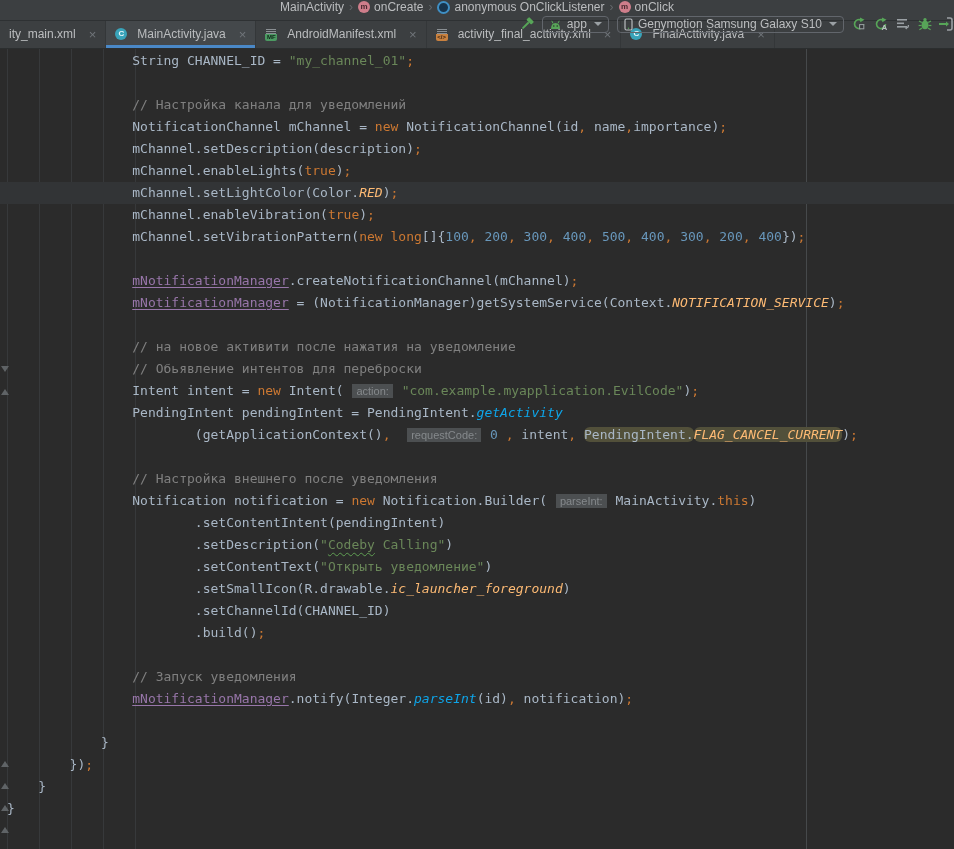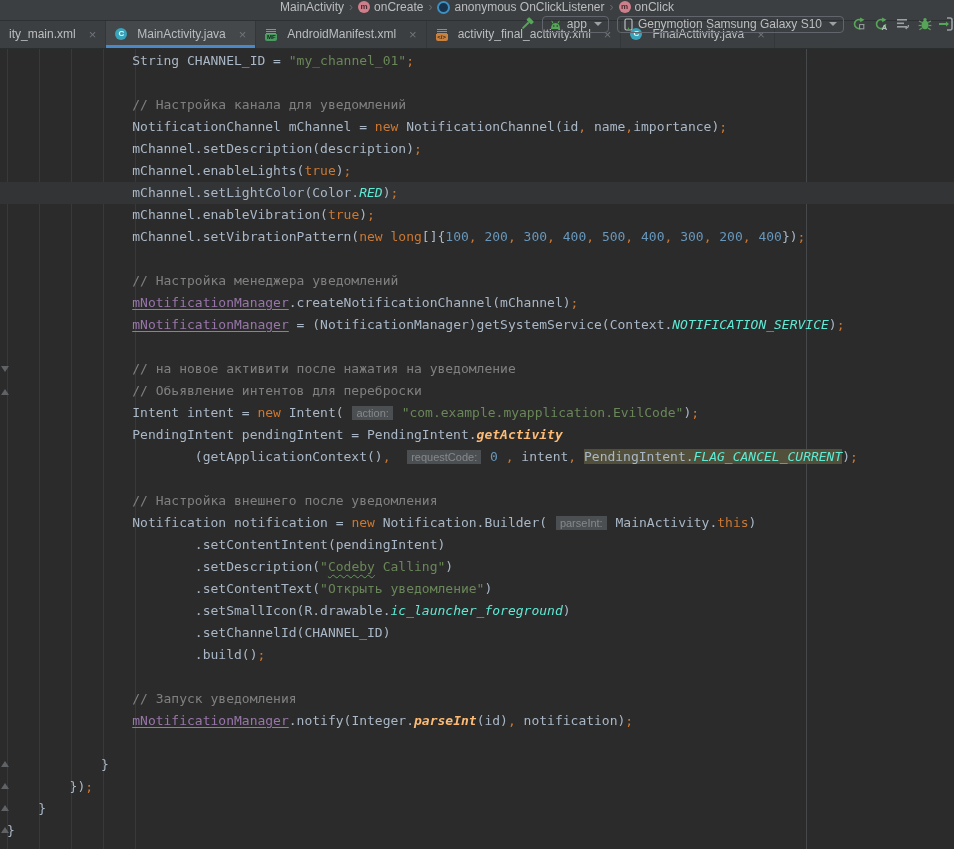--- a/index.html
+++ b/index.html
@@ -44,25 +44,25 @@
   .editor{position:absolute;top:48px;left:0;right:0;bottom:0;background:#2b2b2b;overflow:hidden;cursor:text;}
   .guide{position:absolute;top:0;bottom:0;width:1px;background:#37393b;z-index:0;}
   .margin-line{position:absolute;top:0;bottom:0;width:1px;background:#46494b;z-index:0;}
   .code{position:absolute;top:2px;left:0;right:0;font-family:"DejaVu Sans Mono",monospace;
         font-size:13px;z-index:1;}
   .code-line{height:22px;line-height:22px;white-space:pre;padding-left:7px;}
   .code-line.current{background:#323436;}
   .t-p{color:#a9b7c6}.t-k{color:#cc7832}.t-s{color:#6a8759}.t-n{color:#6897bb}
   .t-c{color:#808080}.t-x{color:#cc7832}
   .t-f{color:#9876aa;text-decoration:underline;text-underline-offset:2px;}
-  .t-i{color:#5eead4;font-style:italic;}
-  .t-m{color:#fdba74;font-style:italic;font-weight:bold;}
+  .t-i{color:#fdba74;font-style:italic;}
+  .t-m{color:#0ea5e9;font-style:italic;}
   .t-h{background:#4c4f51;color:#85898c;font-family:"Liberation Sans",sans-serif;font-size:11px;
        border-radius:0;padding:1px 4px;margin:0 1px;}
-  .t-bg{background:#52503a;}
+  .t-bg{background:#52503a;border-radius:6px;}
   .t-sq{text-decoration-line:underline;text-decoration-style:wavy;text-decoration-color:#5f9e53;
         text-decoration-thickness:1px;text-underline-offset:3px;}
   .fold{position:absolute;left:1px;width:0;height:0;z-index:2;}
   .fold-up{border-left:4px solid transparent;border-right:4px solid transparent;border-bottom:6px solid #5f6366;}
   .fold-down{border-left:4px solid transparent;border-right:4px solid transparent;border-top:6px solid #5f6366;}
 </style>
 </head>
 <body>
 
 <div class="toolbar">
@@ -217,21 +217,20 @@
       <div class="code-line"><span class="t-p">                String CHANNEL_ID = </span><span class="t-s">"my_channel_01"</span><span class="t-x">;</span></div>
       <div class="code-line">&nbsp;</div>
       <div class="code-line"><span class="t-c">                // Настройка канала для уведомлений</span></div>
       <div class="code-line"><span class="t-p">                NotificationChannel mChannel = </span><span class="t-k">new</span><span class="t-p"> NotificationChannel(id</span><span class="t-x">,</span><span class="t-p"> name</span><span class="t-x">,</span><span class="t-p">importance)</span><span class="t-x">;</span></div>
       <div class="code-line"><span class="t-p">                mChannel.setDescription(description)</span><span class="t-x">;</span></div>
       <div class="code-line"><span class="t-p">                mChannel.enableLights(</span><span class="t-k">true</span><span class="t-p">)</span><span class="t-x">;</span></div>
       <div class="code-line current"><span class="t-p">                mChannel.setLightColor(Color.</span><span class="t-i">RED</span><span class="t-p">)</span><span class="t-x">;</span></div>
       <div class="code-line"><span class="t-p">                mChannel.enableVibration(</span><span class="t-k">true</span><span class="t-p">)</span><span class="t-x">;</span></div>
       <div class="code-line"><span class="t-p">                mChannel.setVibrationPattern(</span><span class="t-k">new</span><span class="t-p"> </span><span class="t-k">long</span><span class="t-p">[]{</span><span class="t-n">100</span><span class="t-x">,</span><span class="t-p"> </span><span class="t-n">200</span><span class="t-x">,</span><span class="t-p"> </span><span class="t-n">300</span><span class="t-x">,</span><span class="t-p"> </span><span class="t-n">400</span><span class="t-x">,</span><span class="t-p"> </span><span class="t-n">500</span><span class="t-x">,</span><span class="t-p"> </span><span class="t-n">400</span><span class="t-x">,</span><span class="t-p"> </span><span class="t-n">300</span><span class="t-x">,</span><span class="t-p"> </span><span class="t-n">200</span><span class="t-x">,</span><span class="t-p"> </span><span class="t-n">400</span><span class="t-p">})</span><span class="t-x">;</span></div>
       <div class="code-line">&nbsp;</div>
-      <div class="code-line"><span class="t-c">                // Настройка менеджера уведомлений</span></div>
       <div class="code-line"><span class="t-p">                </span><span class="t-f">mNotificationManager</span><span class="t-p">.createNotificationChannel(mChannel)</span><span class="t-x">;</span></div>
       <div class="code-line"><span class="t-p">                </span><span class="t-f">mNotificationManager</span><span class="t-p"> = (NotificationManager)getSystemService(Context.</span><span class="t-i">NOTIFICATION_SERVICE</span><span class="t-p">)</span><span class="t-x">;</span></div>
       <div class="code-line">&nbsp;</div>
       <div class="code-line"><span class="t-c">                // на новое активити после нажатия на уведомление</span></div>
       <div class="code-line"><span class="t-c">                // Обьявление интентов для переброски</span></div>
       <div class="code-line"><span class="t-p">                Intent intent = </span><span class="t-k">new</span><span class="t-p"> Intent( </span><span class="t-h">action:</span><span class="t-p"> </span><span class="t-s">"com.example.myapplication.EvilCode"</span><span class="t-p">)</span><span class="t-x">;</span></div>
       <div class="code-line"><span class="t-p">                PendingIntent pendingIntent = PendingIntent.</span><span class="t-m">getActivity</span></div>
       <div class="code-line"><span class="t-p">                        (getApplicationContext()</span><span class="t-x">,</span><span class="t-p">  </span><span class="t-h">requestCode:</span><span class="t-p"> </span><span class="t-n">0</span><span class="t-p"> </span><span class="t-x">,</span><span class="t-p"> intent</span><span class="t-x">,</span><span class="t-p"> </span><span class="t-p t-bg">PendingIntent.</span><span class="t-i t-bg">FLAG_CANCEL_CURRENT</span><span class="t-p">)</span><span class="t-x">;</span></div>
       <div class="code-line">&nbsp;</div>
       <div class="code-line"><span class="t-c">                // Настройка внешнего после уведомления</span></div>

